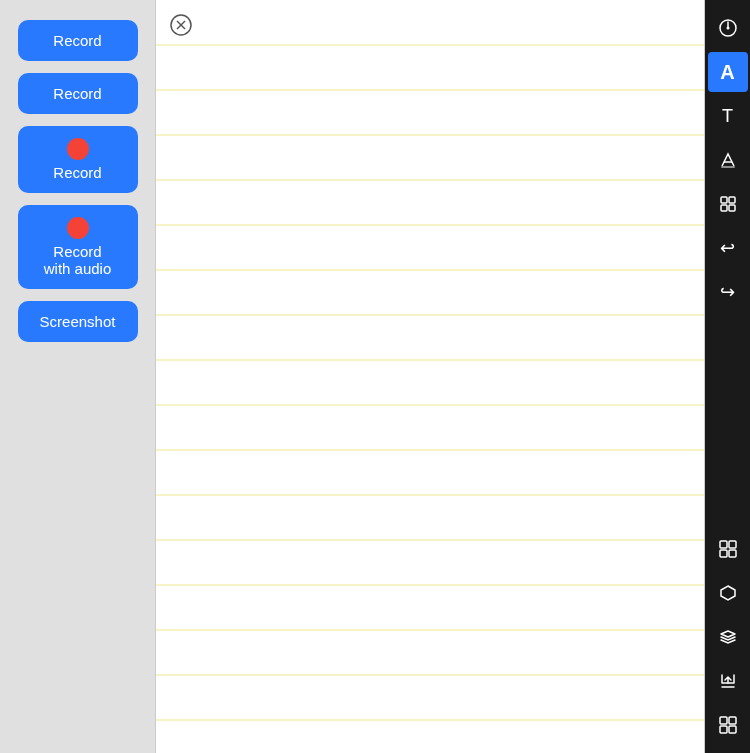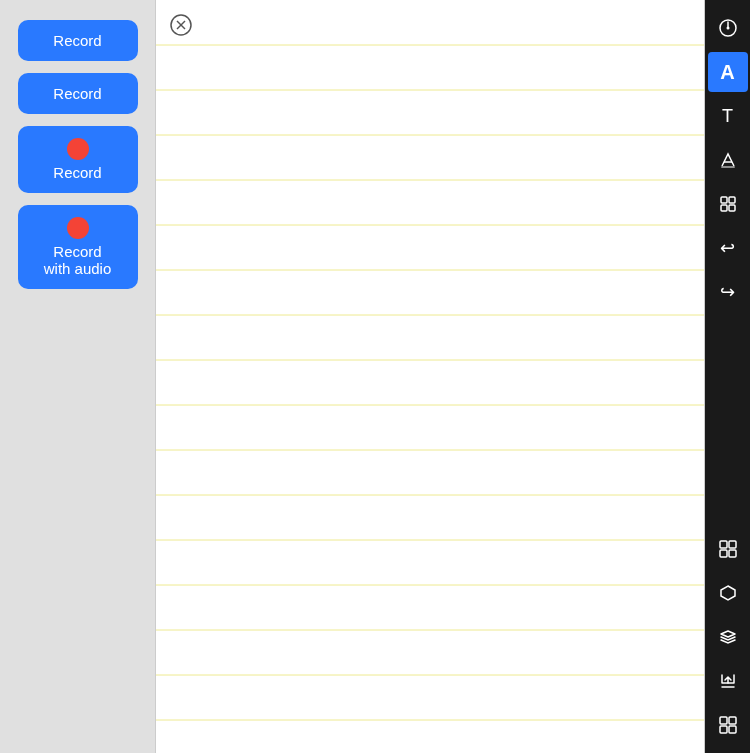--- a/index.html
+++ b/index.html
@@ -128,20 +128,23 @@
     <span>Record</span>
   </button>
 
   <button class="sidebar-btn">
     <span class="record-dot"></span>
     <span>
       <span>Record</span><br><span>with audio</span>
     </span>
   </button>
 
+  <button class="sidebar-btn">
+    <span>Screenshot</span>
+  </button>
 </div>
 
 <div class="canvas-area">
 
   <svg class="ruled-lines" xmlns="http://www.w3.org/2000/svg" width="100%" height="100%">
 
     <line x1="0" y1="45" x2="100%" y2="45" stroke="#e8e060" stroke-width="1" opacity="0.7"></line>
     <line x1="0" y1="90" x2="100%" y2="90" stroke="#e8e060" stroke-width="1" opacity="0.7"></line>
     <line x1="0" y1="135" x2="100%" y2="135" stroke="#e8e060" stroke-width="1" opacity="0.7"></line>
     <line x1="0" y1="180" x2="100%" y2="180" stroke="#e8e060" stroke-width="1" opacity="0.7"></line>

